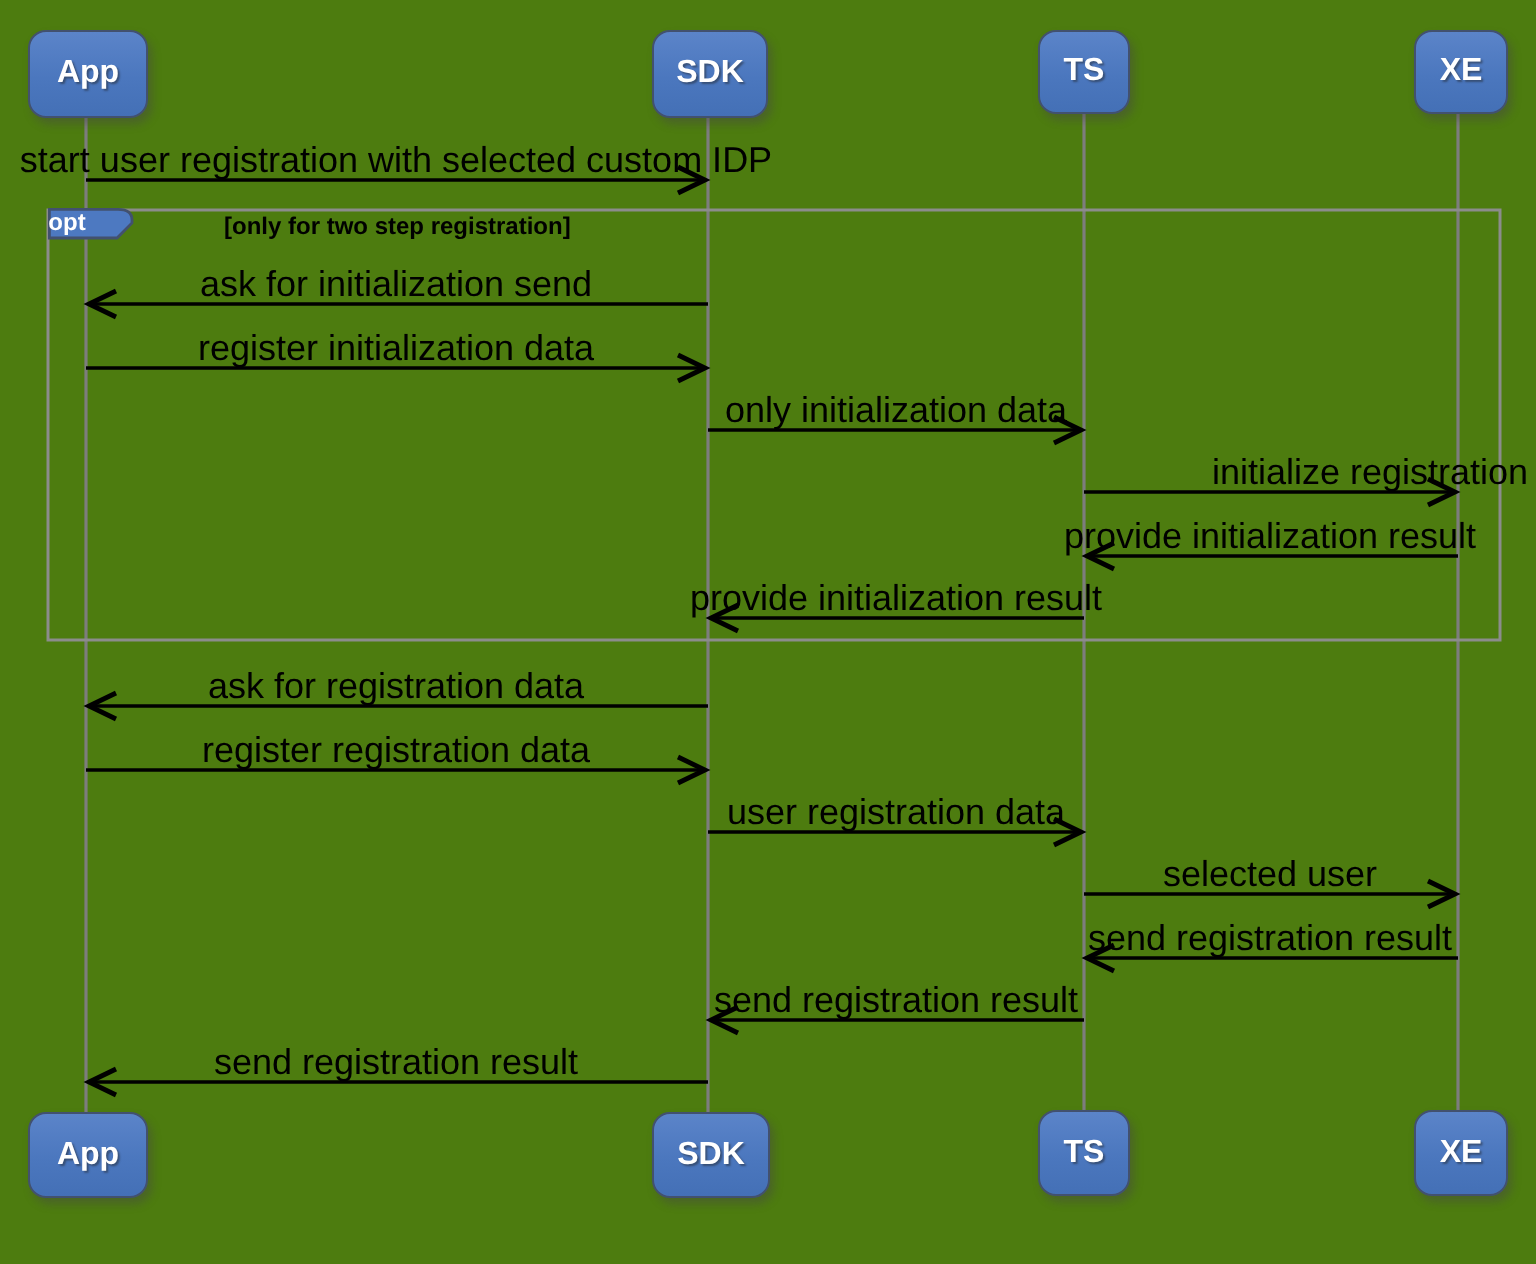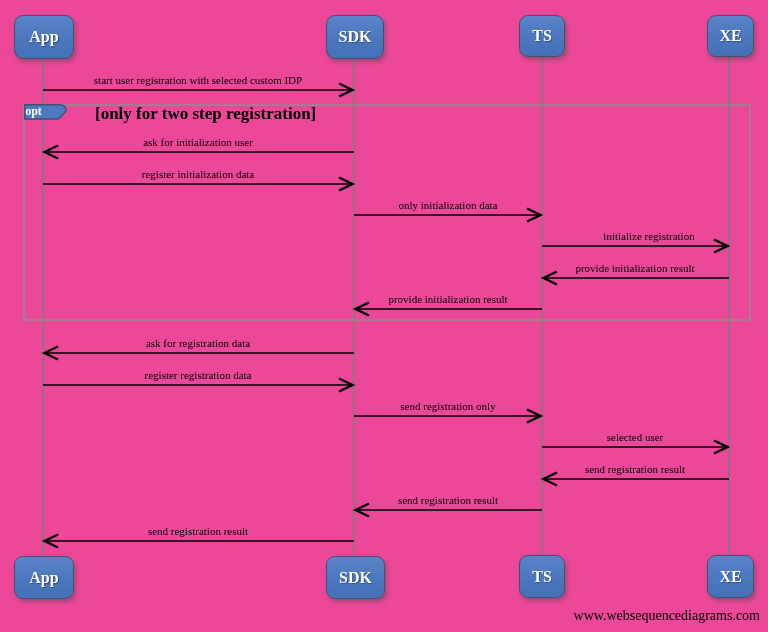--- a/index.html
+++ b/index.html
@@ -1,22 +1,22 @@
 <!DOCTYPE html>
 <html><head>
 <meta charset="utf-8">
 <style>
   * { box-sizing: border-box; }
   html, body { margin: 0; padding: 0; background: #ffffff; }
   .canvas {
     position: relative;
     width: 768px;
     height: 632px;
-    background: #ec4899;
-    font-family: Liberation Serif, serif;
+    background: #4d7c0f;
+    font-family: Liberation Sans, sans-serif;
     overflow: hidden;
   }
   .layer {
     position: absolute;
     left: 0; top: 0;
   }
   .actor-box {
     position: absolute;
     background: linear-gradient(180deg, #5b84c9 0%, #4b77be 55%, #4470b6 100%);
     border: 1.6px solid #42516f;
@@ -27,39 +27,39 @@
     font-size: 16px;
     display: flex;
     align-items: center;
     justify-content: center;
     text-shadow: 1px 1px 1px rgba(30,30,30,0.45);
   }
   .msg-label {
     position: absolute;
     transform: translateX(-50%);
     white-space: nowrap;
-    font-size: 11px;
+    font-size: 18px;
     line-height: 14px;
     color: #000000;
   }
   .opt-operator {
     position: absolute;
     left: 24px; top: 104px;
     width: 19px; height: 15px;
     color: #ffffff;
     font-weight: bold;
     font-size: 12px;
     line-height: 15px;
     text-align: center;
   }
   .opt-condition {
     position: absolute;
-    left: 95px; top: 106px;
+    left: 112px; top: 106px;
     font-weight: bold;
-    font-size: 17px;
+    font-size: 12px;
     line-height: 15px;
     color: #000000;
     white-space: nowrap;
   }
   .watermark {
     position: absolute;
     right: 8px; top: 608px;
     font-size: 14px;
     color: #000000;
     white-space: nowrap;
@@ -166,29 +166,28 @@
     <span>TS</span>
   </div>
   <div class="actor-box" style="left:707px; top:555px; width:47px; height:43px;">
     <span>XE</span>
   </div>
 
   <div class="opt-operator">opt</div>
   <div class="opt-condition">[only for two step registration]</div>
 
   <div class="msg-label" style="left:198px; top:73px;">start user registration with selected custom IDP</div>
-  <div class="msg-label" style="left:198px; top:135px;">ask for initialization user</div>
+  <div class="msg-label" style="left:198px; top:135px;">ask for initialization send</div>
   <div class="msg-label" style="left:198px; top:167px;">register initialization data</div>
   <div class="msg-label" style="left:448px; top:198px;">only initialization data</div>
-  <div class="msg-label" style="left:635px; top:229px;padding-left:28px;">initialize registration</div>
+  <div class="msg-label" style="left:671px; top:229px;padding-left:28px;">initialize registration</div>
   <div class="msg-label" style="left:635px; top:261px;">provide initialization result</div>
   <div class="msg-label" style="left:448px; top:292px;">provide initialization result</div>
   <div class="msg-label" style="left:198px; top:336px;">ask for registration data</div>
   <div class="msg-label" style="left:198px; top:368px;">register registration data</div>
-  <div class="msg-label" style="left:448px; top:399px;">send registration only</div>
+  <div class="msg-label" style="left:448px; top:399px;">user registration data</div>
   <div class="msg-label" style="left:635px; top:430px;">selected user</div>
   <div class="msg-label" style="left:635px; top:462px;">send registration result</div>
   <div class="msg-label" style="left:448px; top:493px;">send registration result</div>
   <div class="msg-label" style="left:198px; top:524px;">send registration result</div>
 
-  <div class="watermark">www.websequencediagrams.com</div>
 
 </div>
 
 </body></html>

